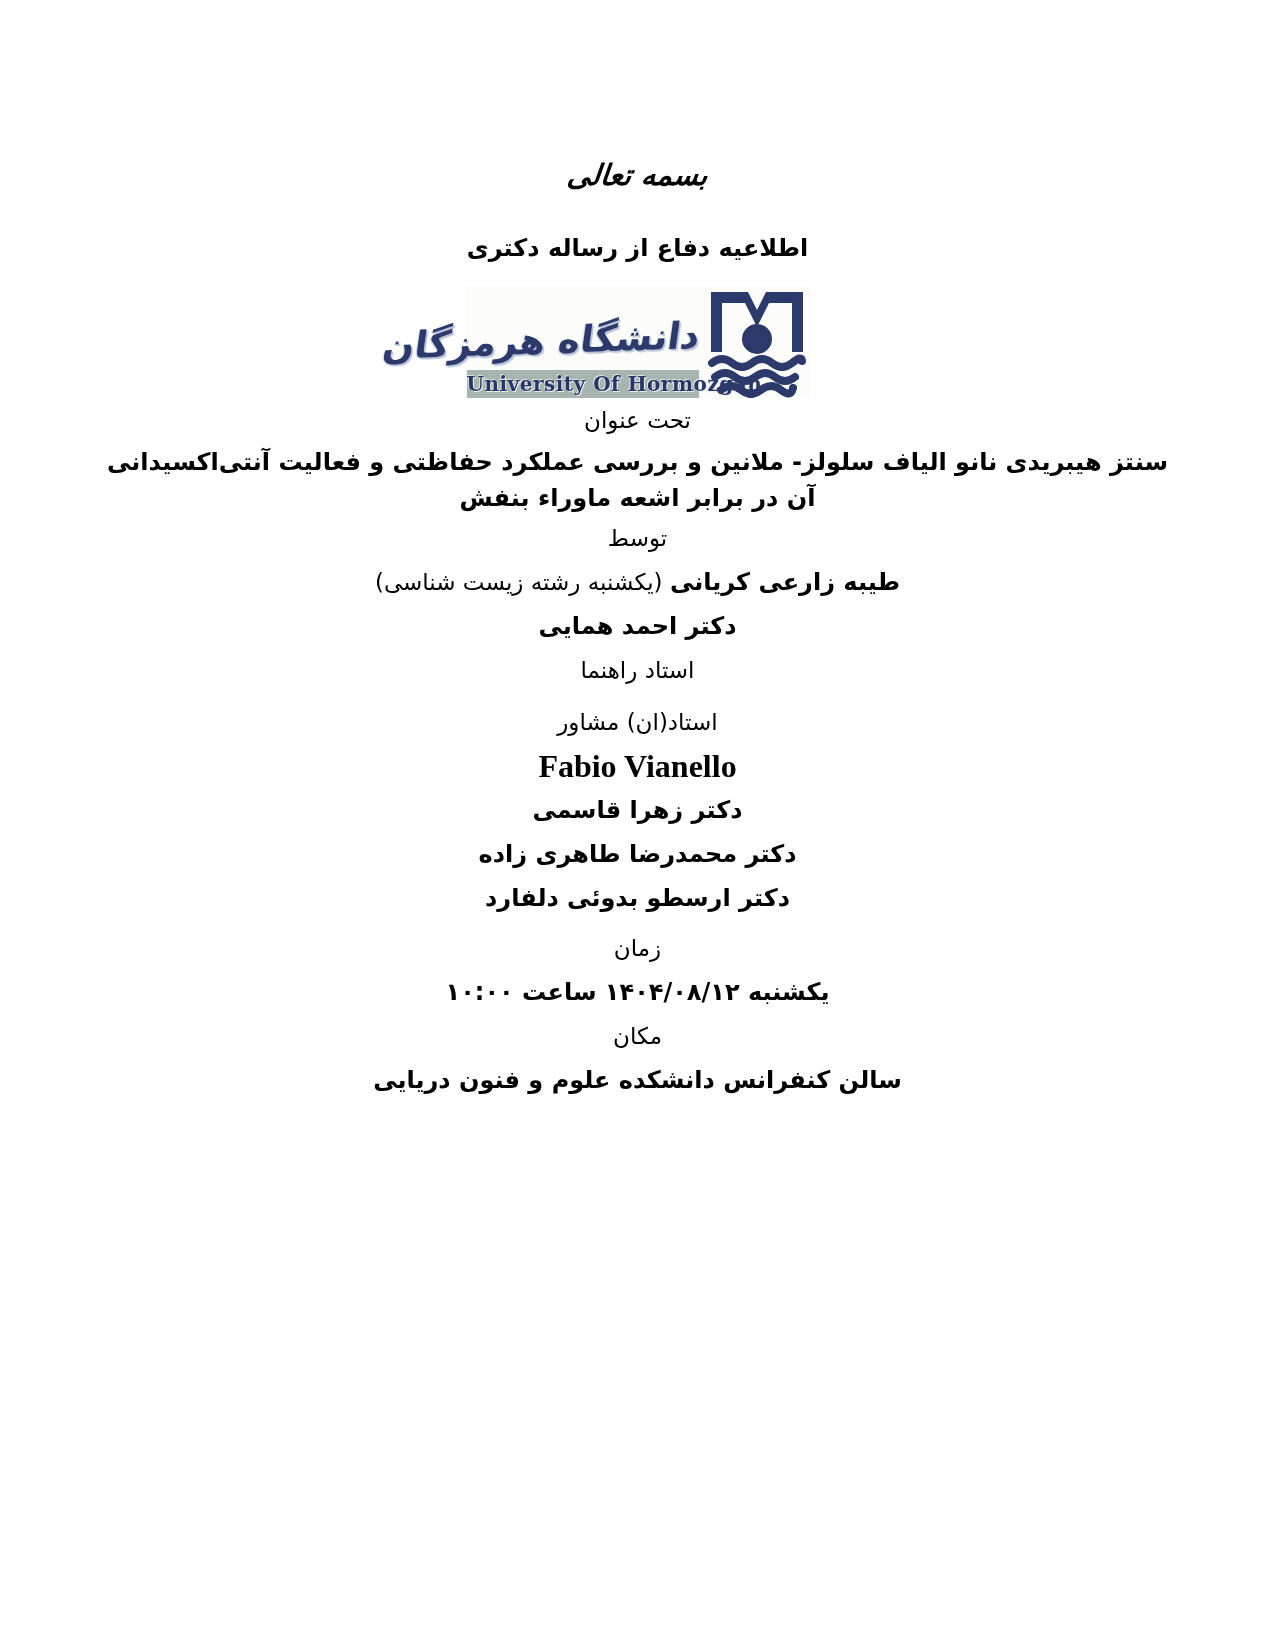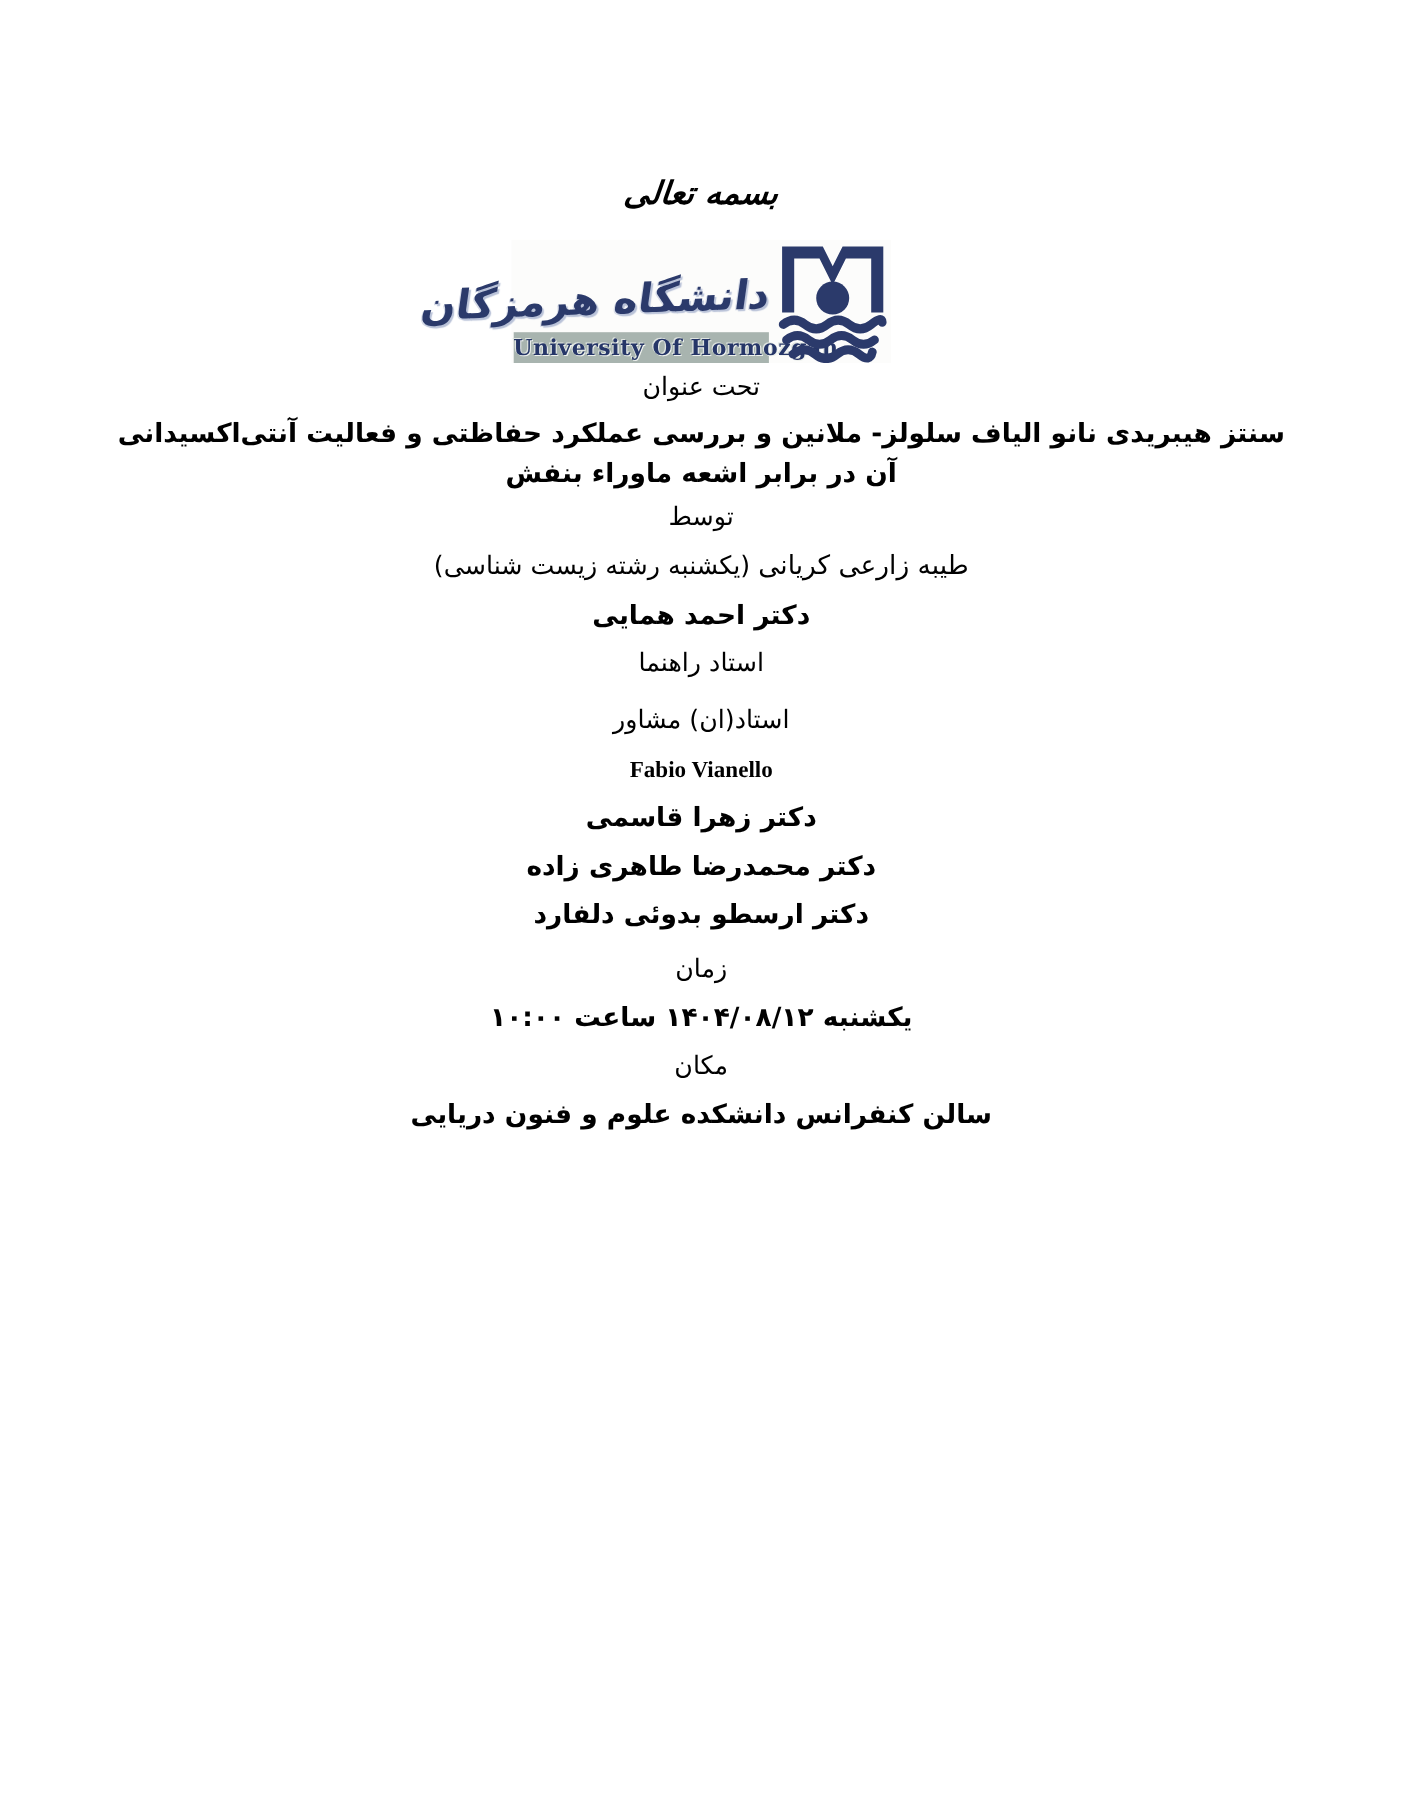--- a/index.html
+++ b/index.html
@@ -36,37 +36,38 @@
     text-shadow:1px 1px 0 #eef1ee, -1px -1px 0 #dfe4e0;
     font-family:"DejaVu Serif", serif;
   }
   .logo-emblem{width:104px;height:112px;margin-left:6px;}
   
   .faculty{margin-top:24px;}
   .thesis-title{
     line-height:36px;font-size:24px;font-weight:bold;
     max-width:1075px;margin:2px auto 0 auto;
   }
-  .student-line .name{font-weight:normal;font-size:24px;}
+  .student-line .name{font-weight:bold;font-size:24px;}
   .student-line .desc{font-weight:normal;font-size:23px;}
   .advisor-label{margin-top:8px;}
   .fabio{
-    font-family:"Liberation Serif", serif;font-weight:bold;font-size:21px;
+    font-family:"Liberation Serif", serif;font-weight:bold;font-size:32px;
     direction:ltr;
   }
   .time-label{margin-top:6px;}
 </style>
 </head>
 <body>
 
 <div class="page">
   <div class="content">
 
     <div class="line bismillah">بسمه تعالی</div>
 
+    <div class="line bold heading">اطلاعیه دفاع از رساله دکتری</div>
 
     <div class="logo">
       <div class="logo-left">
         <div class="logo-calli">دانشگاه هرمزگان</div>
         <div class="logo-strip">University Of Hormozgan</div>
       </div>
       <svg class="logo-emblem" viewBox="0 0 100 112" xmlns="http://www.w3.org/2000/svg">
         <path fill="#2b3a6b" d="M4,6 L41,6 L50,24 L59,6 L96,6 L96,66 L85,66 L85,17 L62,17 L50,41 L38,17 L15,17 L15,66 L4,66 Z"></path>
         <circle fill="#2b3a6b" cx="50" cy="53" r="15"></circle>
         <path fill="none" stroke="#2b3a6b" stroke-width="8" stroke-linecap="round" d="M5,77 Q15,69 25,77 T45,77 T65,77 T85,77 T95,75"></path>

